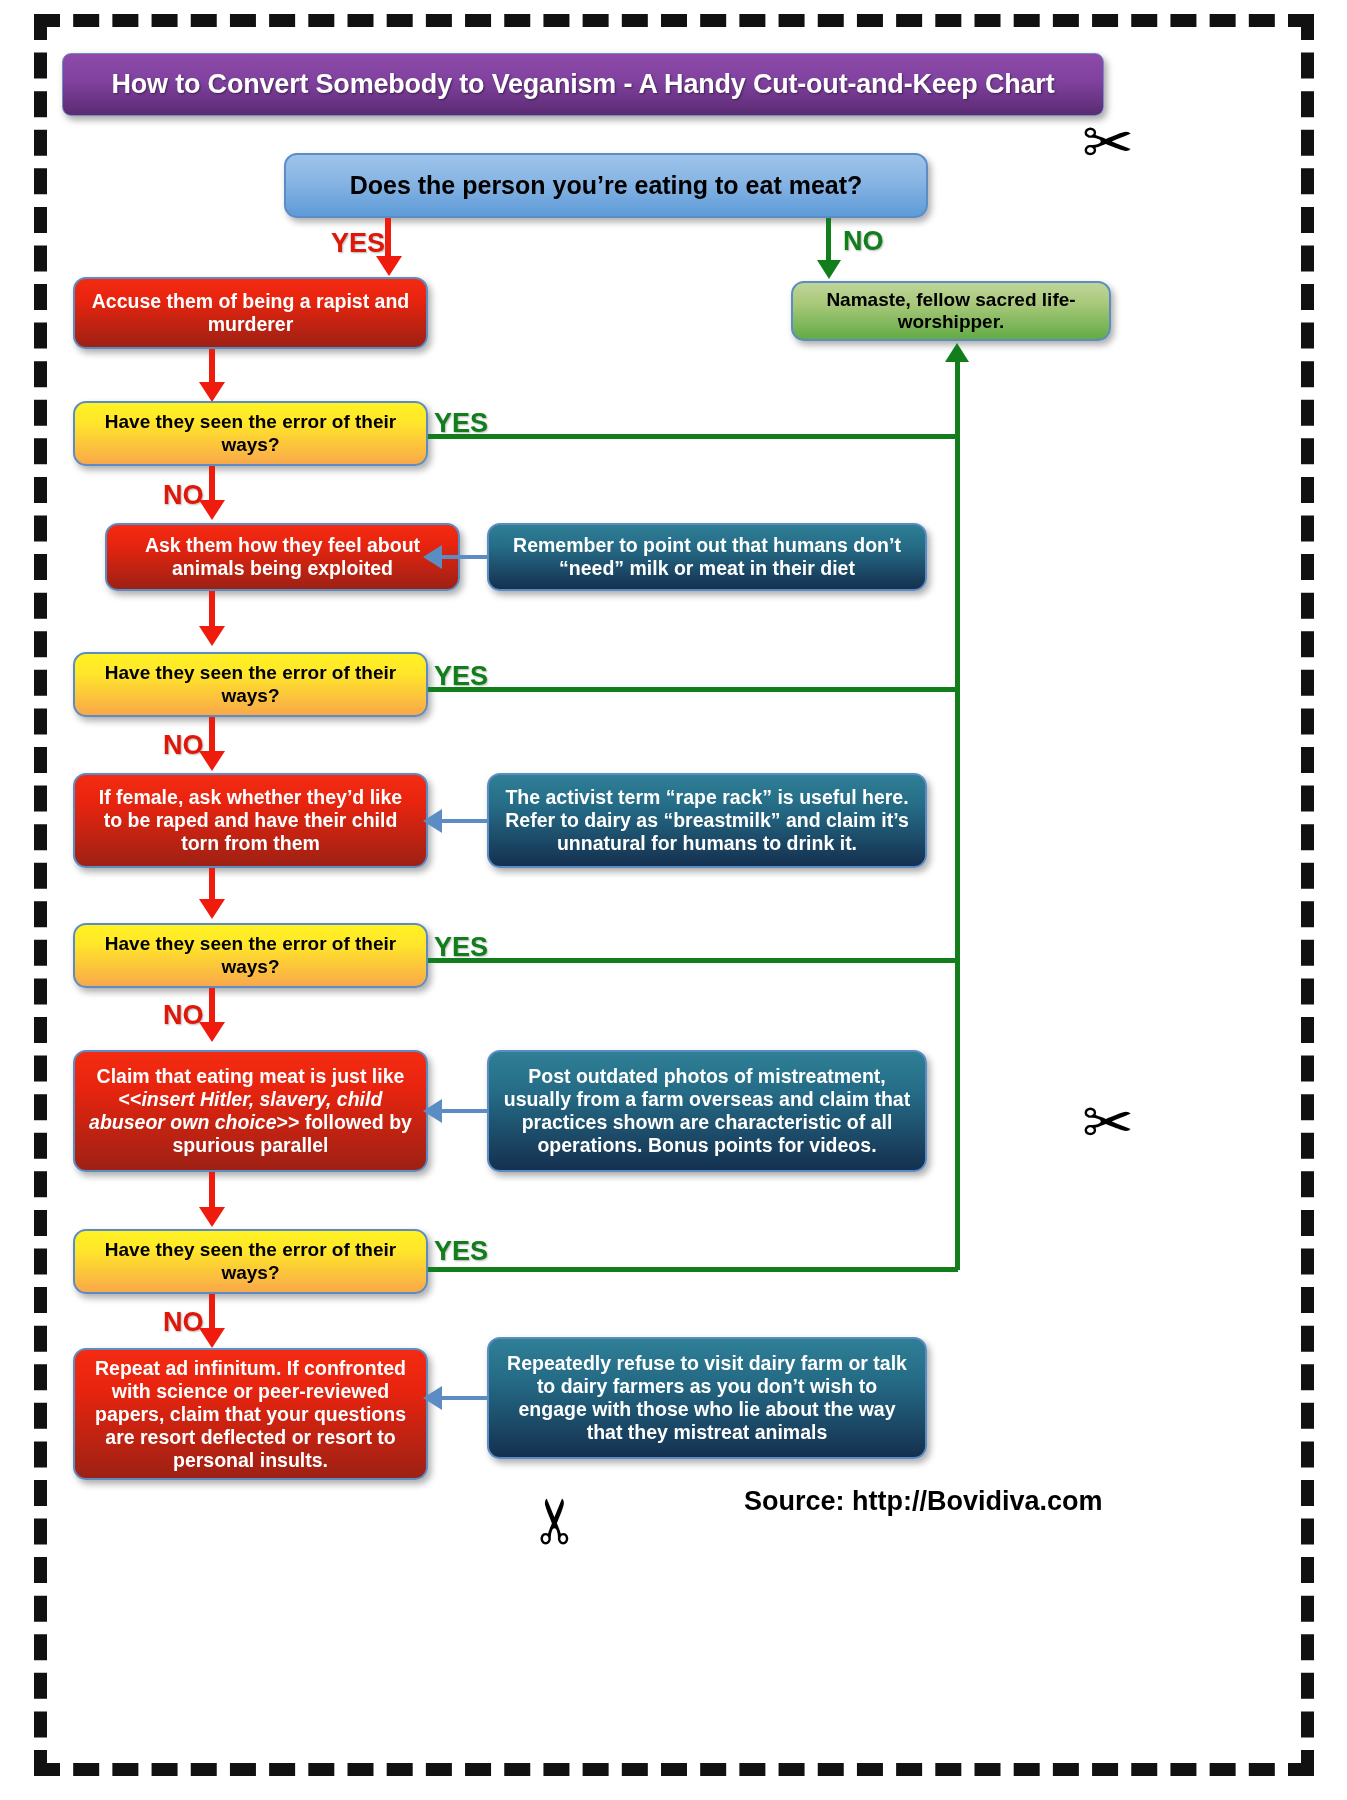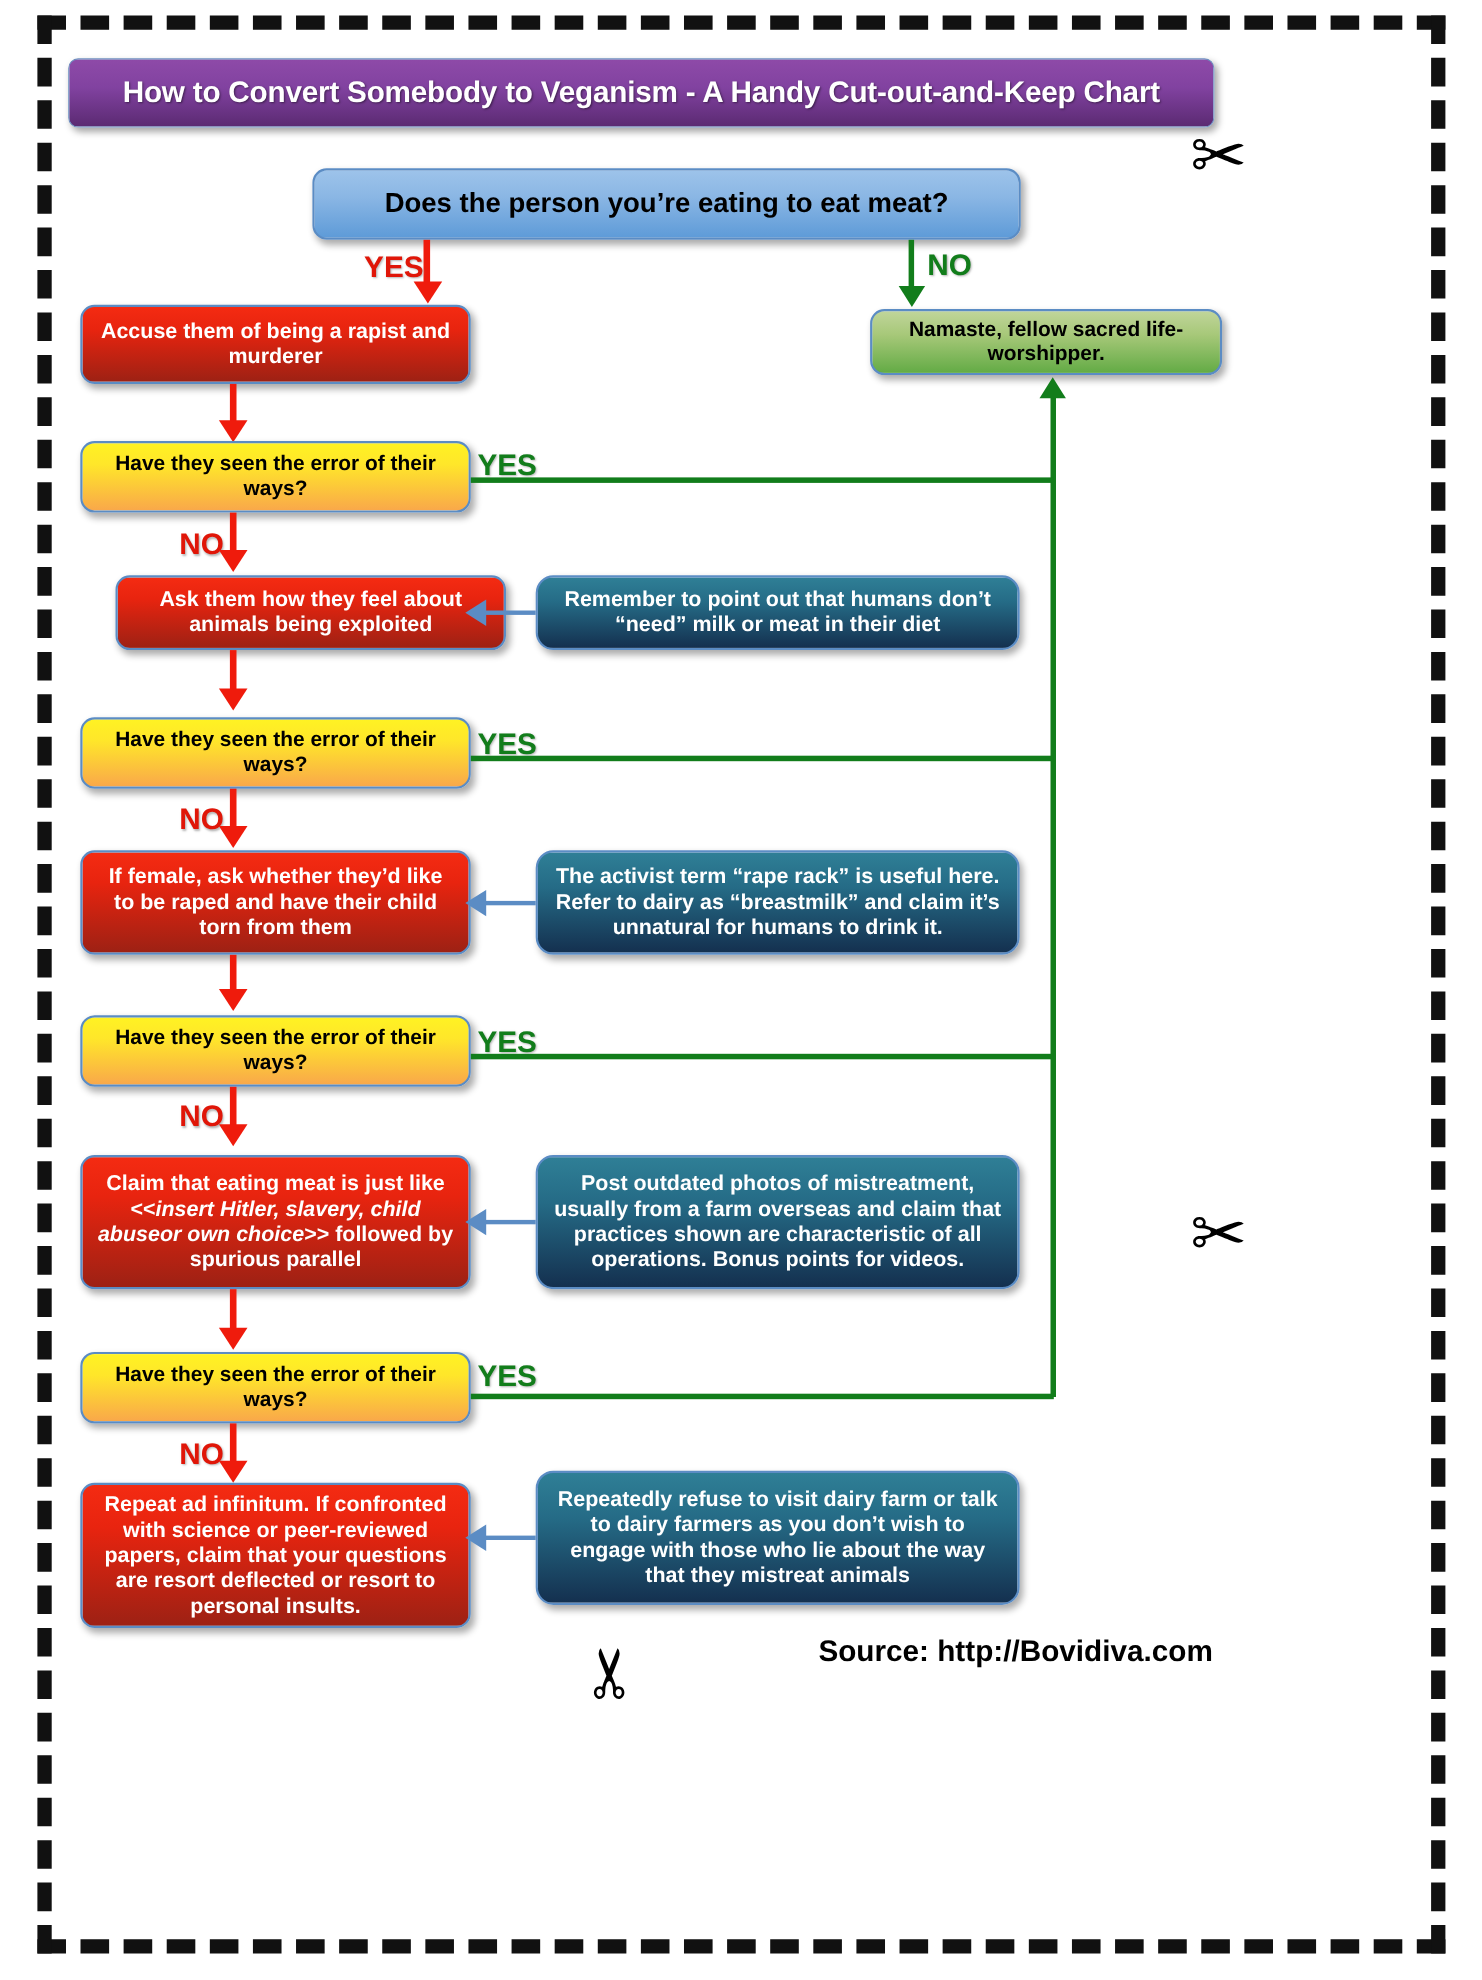--- a/index.html
+++ b/index.html
@@ -100,21 +100,20 @@
   }
   .node.yellow-decision {
     background: linear-gradient(to bottom, #fff223 0%, #ffe62a 32%, #f9a84a 100%);
     color: #000000;
     font-size: 19px;
   }
   .node.info-teal {
     background: linear-gradient(to bottom, #2f7f96 0%, #256b86 35%, #14304f 100%);
     color: #ffffff;
     font-size: 19.5px;
-    border-radius: 16px;
   }
   .node .ital { font-style: italic; }
 
   
   .seg {
     position: absolute;
   }
   .seg.v-red   { background: #ef1b0c; width: 6px; }
   .seg.v-green { background: #127d1b; width: 5px; }
   .seg.h-green { background: #127d1b; height: 5px; }

